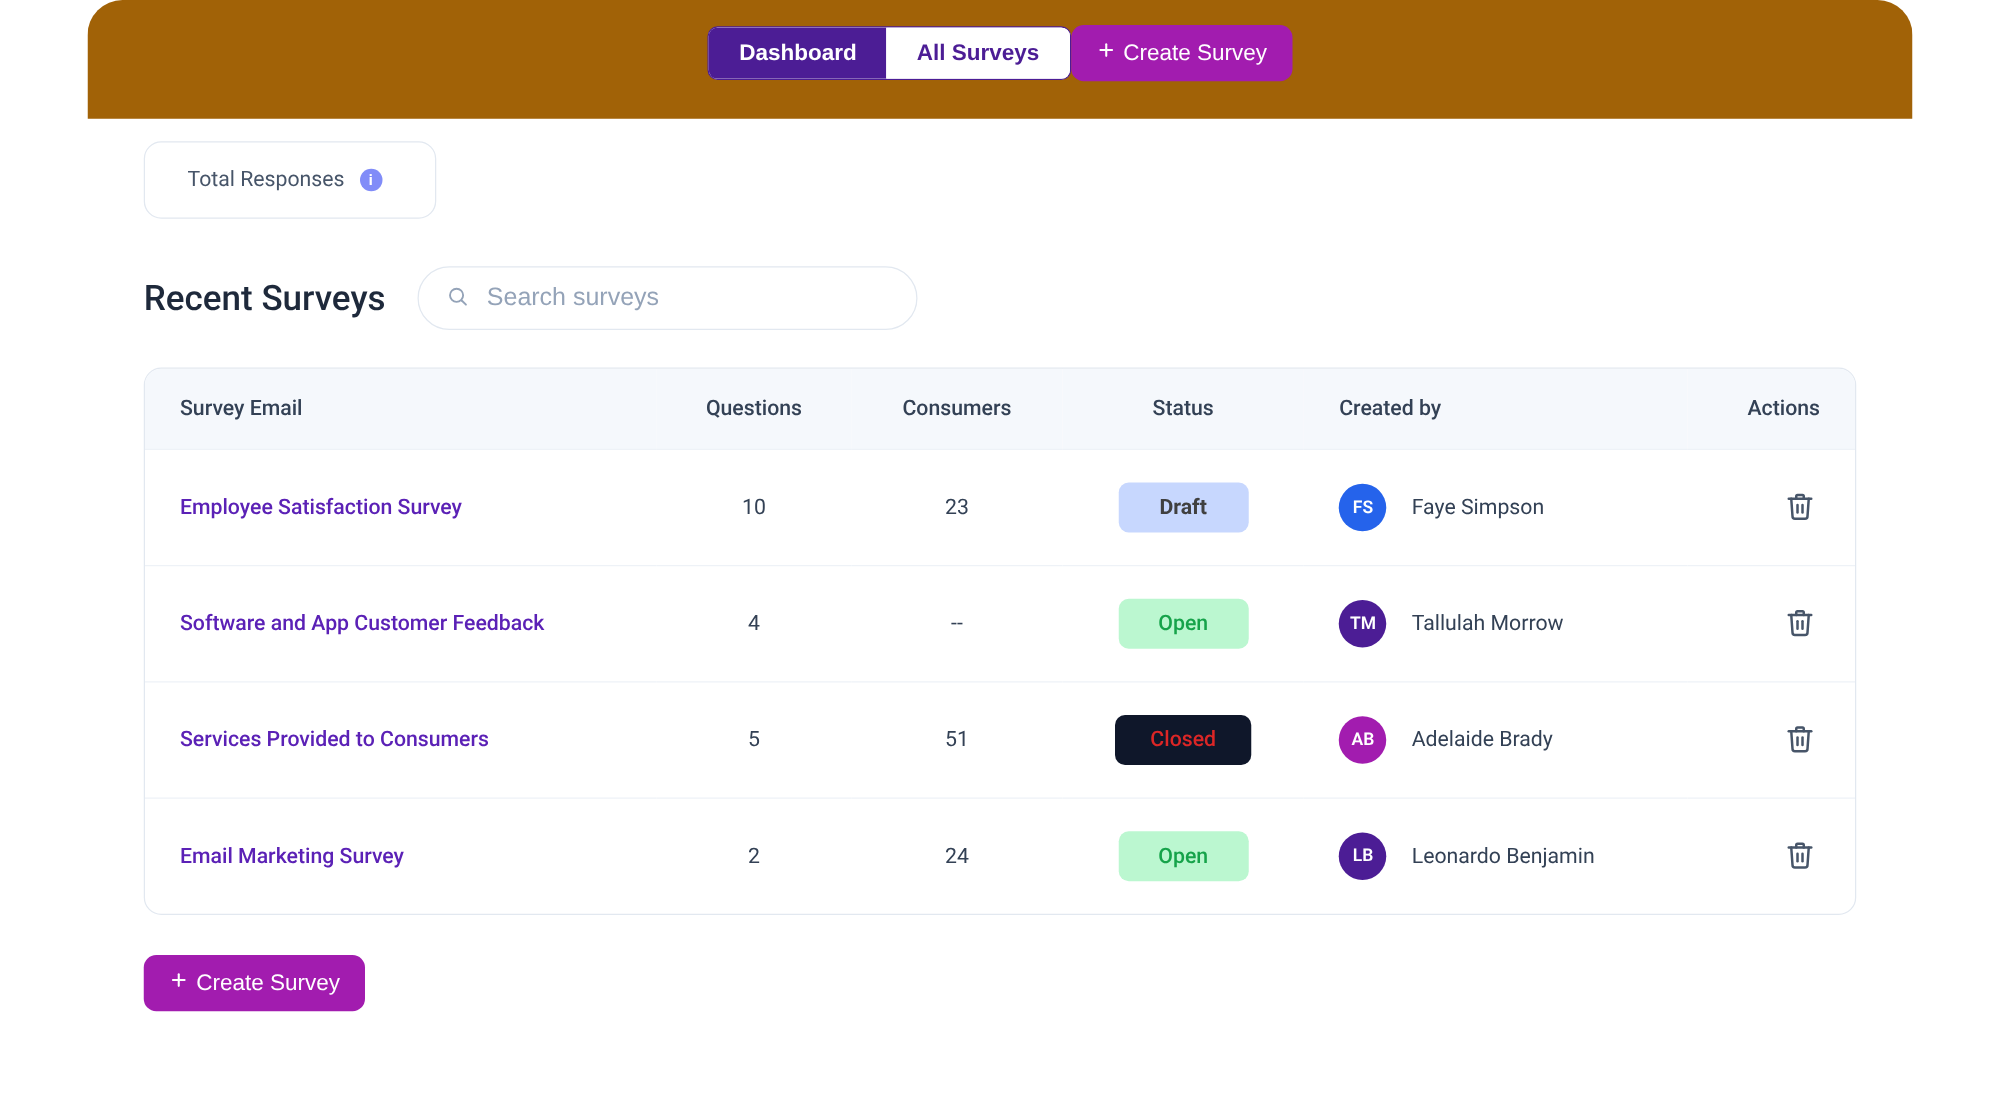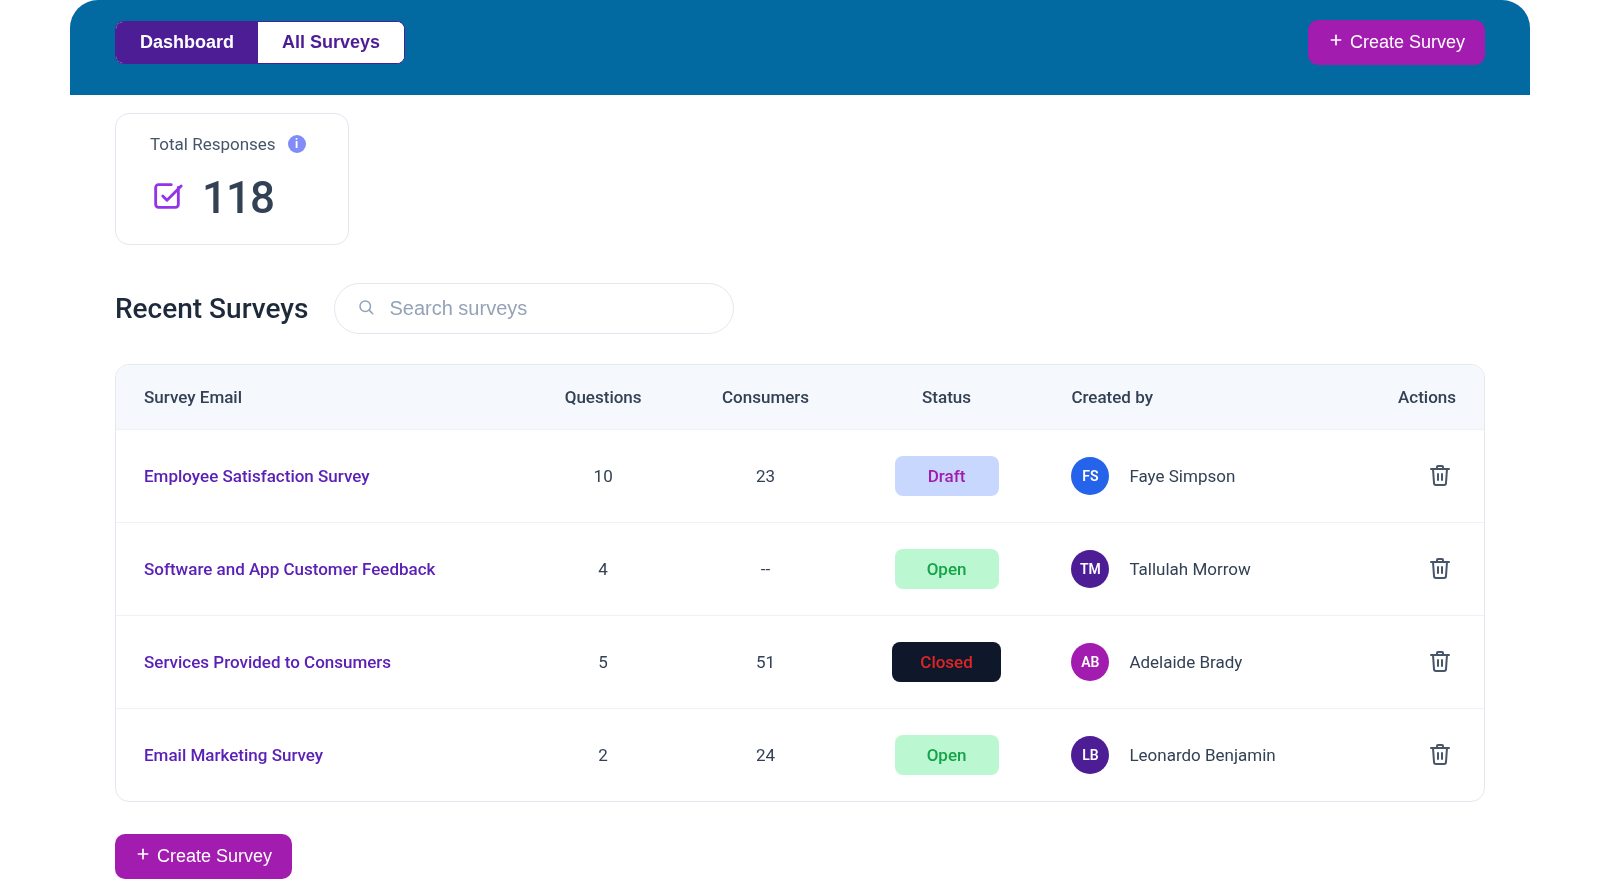--- a/index.html
+++ b/index.html
@@ -14,22 +14,22 @@
     margin: 0 auto;
     background: #fff;
     border-radius: 28px;
     overflow: hidden;
     padding-bottom: 30px;
   }
   
   .topbar {
     display: flex;
     align-items: center;
-    justify-content: space-between;
-    background: #0369a1;
+    justify-content: center;
+    background: #a16207;
     padding: 20px 45px 30px 45px;
   }
   .tab-group {
     display: inline-flex;
     border: 1.5px solid #4c1d95;
     border-radius: 8px;
     overflow: hidden;
     background: #fff;
   }
   .tab {
@@ -175,21 +175,21 @@
   }
   .status-pill {
     display: inline-block;
     padding: 10px 28px;
     border-radius: 8px;
     font-size: 17px;
     font-weight: 500;
     min-width: 104px;
     text-align: center;
   }
-  .status-Draft  { background: #c7d7fe; color: #a21caf; }
+  .status-Draft  { background: #c7d7fe; color: #404040; font-weight: bold; }
   .status-Open   { background: #bbf7d0; color: #16a34a; }
   .status-Closed { background: #0f172a; color: #dc2626; }
   .creator {
     display: flex;
     align-items: center;
     gap: 20px;
   }
   .avatar {
     width: 38px; height: 38px;
     border-radius: 50%;
@@ -233,29 +233,20 @@
       <span>Create Survey</span>
     </button>
   </div>
 
   <div class="stats">
 
     <div class="stat-card">
       <div class="stat-title">
         <span>Total Responses</span>
         <span class="info-badge">i</span>
-      </div>
-      <div class="stat-body">
-        <span class="stat-icon">
-          <svg viewBox="0 0 24 24" fill="none" stroke="currentColor" stroke-width="2" stroke-linecap="round" stroke-linejoin="round">
-              <path d="M20 6v12a2 2 0 0 1-2 2H6a2 2 0 0 1-2-2V6a2 2 0 0 1 2-2h9"></path>
-              <polyline points="9 12 12 15 22 5"></polyline>
-            </svg>
-        </span>
-        <span class="stat-value">118</span>
       </div>
     </div>
 
   </div>
 
   <div class="section-head">
     <div class="section-title">Recent Surveys</div>
     <div class="search-wrap">
       <span>
         <svg viewBox="0 0 24 24" fill="none" stroke="currentColor" stroke-width="2" stroke-linecap="round">

